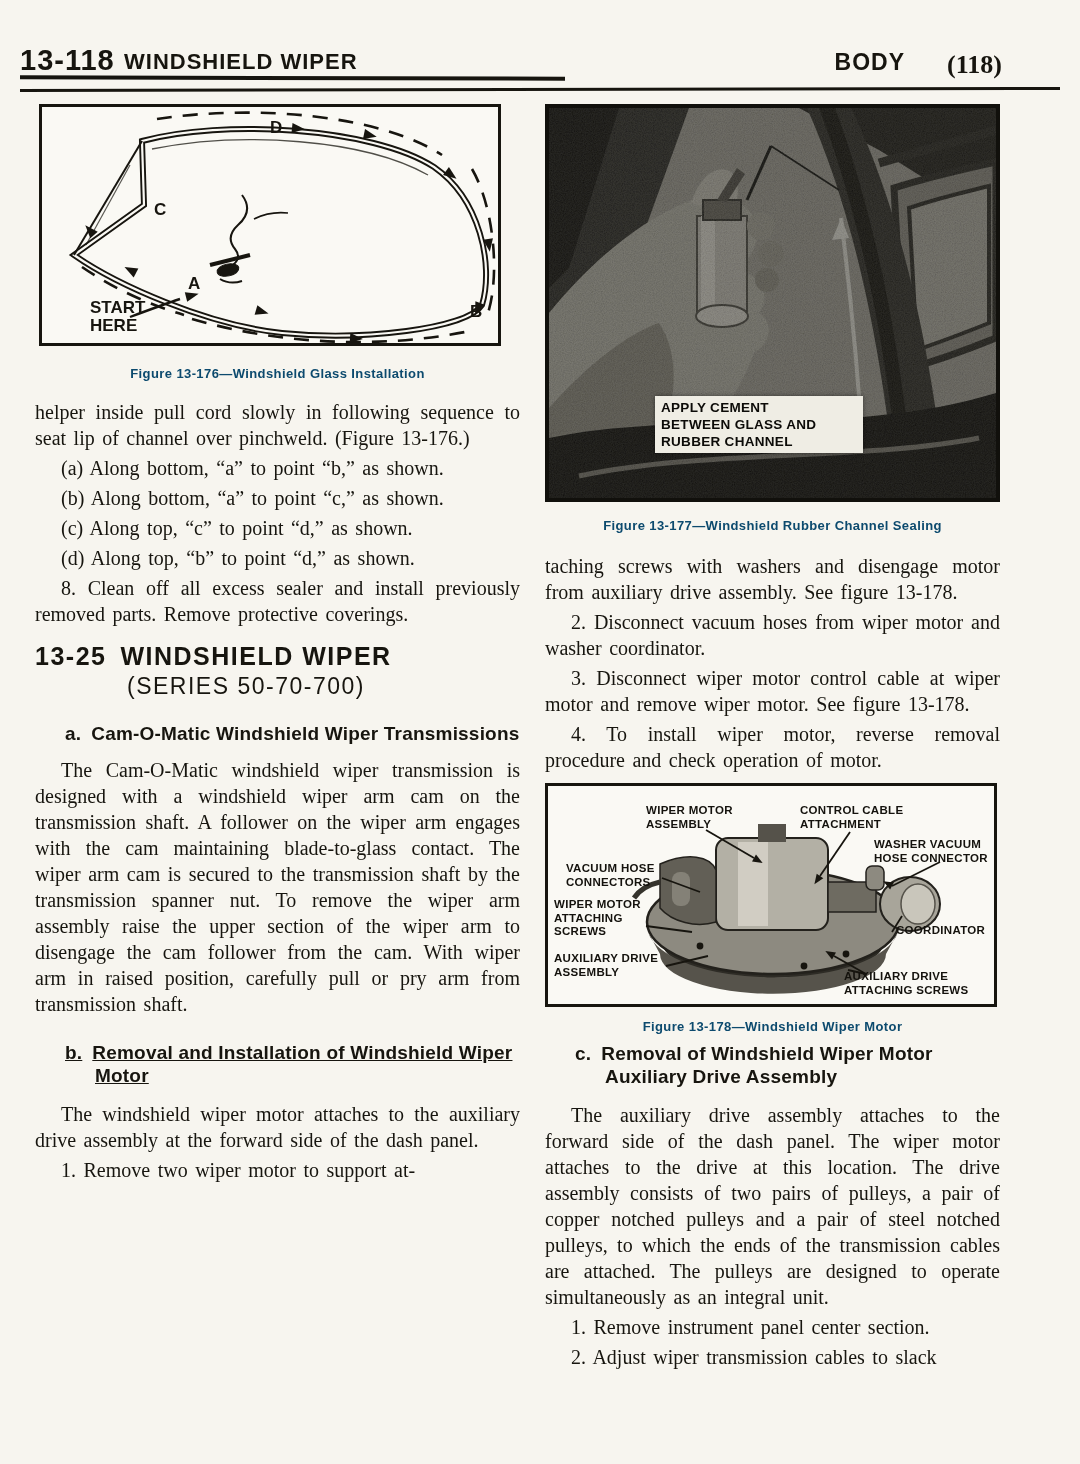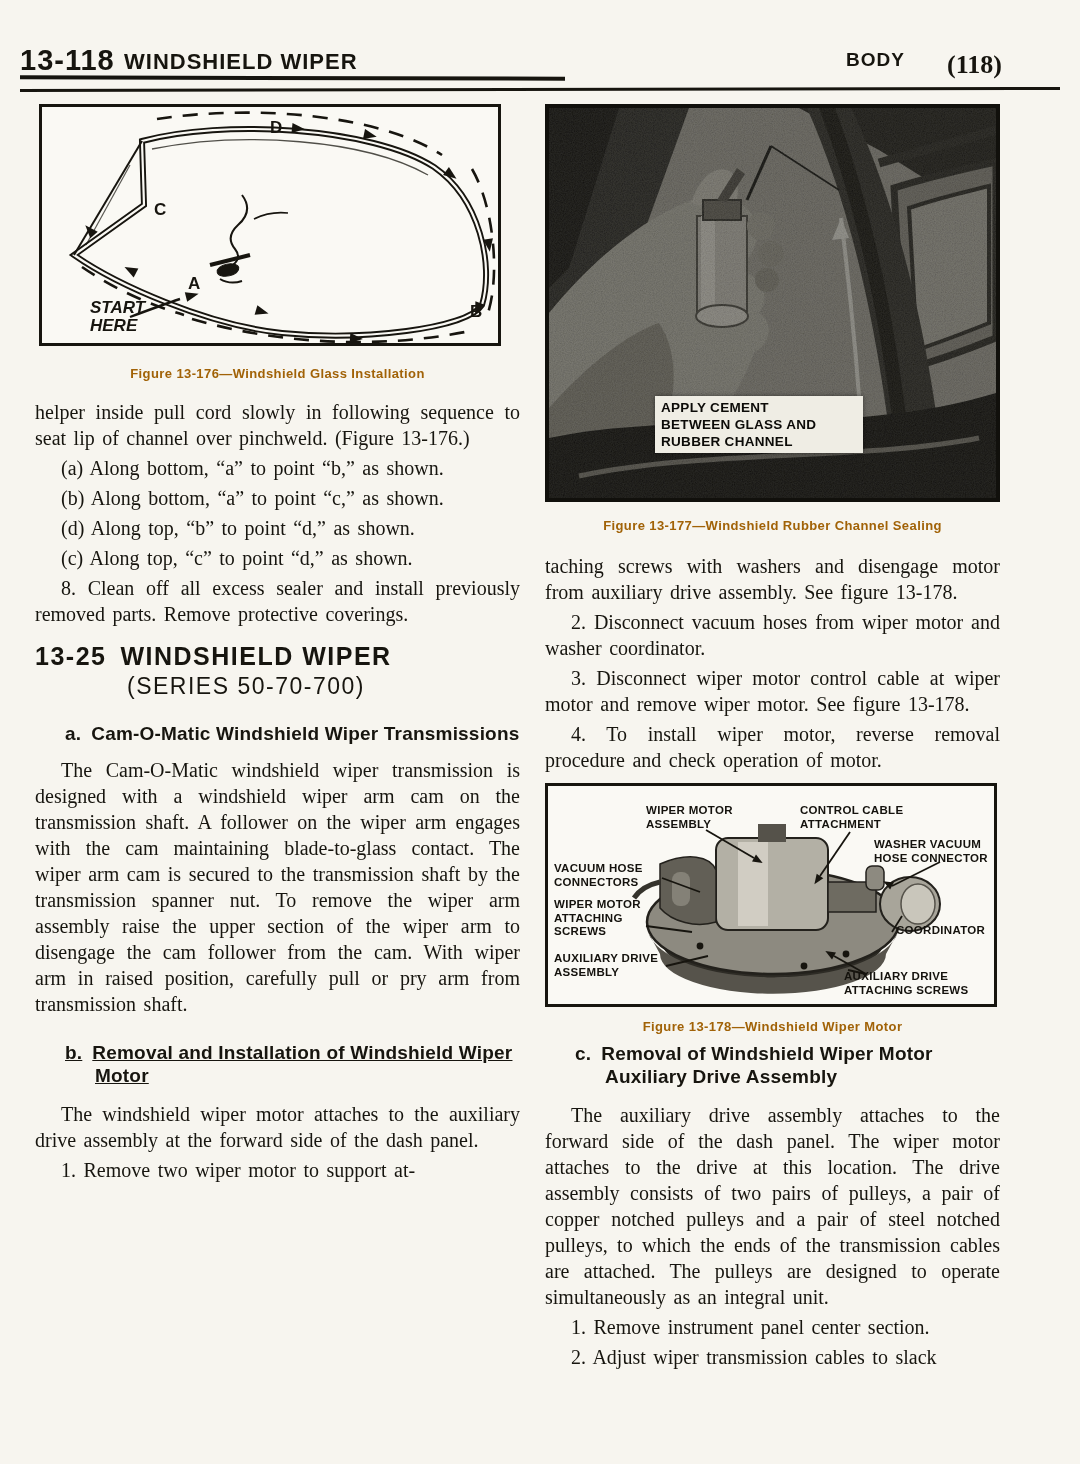--- a/index.html
+++ b/index.html
@@ -6,33 +6,33 @@
   .page{position:relative;width:1080px;height:1464px;background:#f7f5ef;
         font-family:"Liberation Serif", serif;color:#17150f;overflow:hidden;
         box-shadow:0 0 8px rgba(0,0,0,.3);}
   
   .hdr{position:absolute;left:20px;top:44px;width:1040px;height:40px;}
   .hdr-code{position:absolute;left:0;top:0;font-family:"Liberation Sans",sans-serif;
             font-weight:bold;font-size:29px;letter-spacing:1px;}
   .hdr-sec{position:absolute;left:104px;top:5px;font-family:"Liberation Sans",sans-serif;
            font-weight:bold;font-size:22px;letter-spacing:1px;}
   .hdr-book{position:absolute;right:155px;top:5px;font-family:"Liberation Sans",sans-serif;
-            font-weight:bold;font-size:19px;letter-spacing:1px;}
+            font-weight:bold;font-size:23px;letter-spacing:1px;}
   .hdr-page{position:absolute;right:58px;top:6px;font-size:26px;font-weight:bold;}
   .rule-a{position:absolute;left:20px;top:76px;width:545px;height:4px;background:#17150f;transform:rotate(.15deg);}
   .rule-b{position:absolute;left:20px;top:88px;width:1040px;height:3px;background:#17150f;transform:rotate(-.12deg);}
   
   .col{position:absolute;top:104px;}
   .col-left{left:35px;width:485px;}
   .col-right{left:545px;width:455px;}
   p.body{margin:0;font-size:20px;line-height:26px;text-align:justify;word-spacing:2.5px;}
   p.body.indent{text-indent:26px;}
   p.body + p.body{margin-top:4px;}
   .caption{font-family:"Liberation Sans",sans-serif;font-weight:bold;font-size:13px;
-           letter-spacing:.4px;text-align:center;color:#a16207;}
+           letter-spacing:.4px;text-align:center;color:#0c4a6e;}
   .h2line1{margin:0;font-family:"Liberation Sans",sans-serif;font-weight:bold;
            font-size:25px;letter-spacing:1.5px;line-height:27px;}
   .h2line1 .num{margin-right:14px;}
   .h2line2{margin:3px 0 0 92px;font-family:"Liberation Sans",sans-serif;font-weight:normal;
            font-size:23px;letter-spacing:1.5px;}
   .h3{margin:0;font-family:"Liberation Sans",sans-serif;font-weight:bold;font-size:19px;
       line-height:23px;padding-left:60px;text-indent:-30px;max-width:430px;letter-spacing:.2px;}
   .h3 .letter{margin-right:10px;}
   
   .figbox{position:relative;border:3px solid #17150f;background:#faf9f4;}
@@ -102,30 +102,30 @@
           <path d="M0,-5 L13,0 L0,5 Z" transform="translate(52,128) rotate(228)"></path>
         </g>
 
         <path d="M 88,210 C 104,204 120,198 138,192" fill="none" stroke="#17150f" stroke-width="2.4"></path>
         <path d="M0,-5 L13,0 L0,5 Z" fill="#17150f" transform="translate(144,190) rotate(-14)"></path>
       </svg>
       <div class="glyph-label" style="left:228px;top:12px;">D</div>
       <div class="glyph-label" style="left:112px;top:94px;">C</div>
       <div class="glyph-label" style="left:146px;top:168px;">A</div>
       <div class="glyph-label" style="left:428px;top:196px;">B</div>
-      <div class="glyph-label" style="left:48px;top:192px;font-style:italic;">START
+      <div class="glyph-label" style="left:48px;top:192px;">START
 HERE</div>
     </div>
     <div class="caption" style="margin-top:20px;">Figure 13-176—Windshield Glass Installation</div>
 
     <p class="body" style="margin-top:18px;">helper inside pull cord slowly in following sequence to seat lip of channel over pinchweld. (Figure 13-176.)</p>
     <p class="body indent">(a) Along bottom, “a” to point “b,” as shown.</p>
     <p class="body indent">(b) Along bottom, “a” to point “c,” as shown.</p>
+    <p class="body indent">(c) Along top, “c” to point “d,” as shown.</p>
     <p class="body indent">(d) Along top, “b” to point “d,” as shown.</p>
-    <p class="body indent">(c) Along top, “c” to point “d,” as shown.</p>
     <p class="body indent">8. Clean off all excess sealer and install previously removed parts. Remove protective coverings.</p>
 
     <h2 class="h2line1" style="margin-top:16px;"><span class="num">13-25</span><span>WINDSHIELD WIPER</span></h2>
     <div class="h2line2">(SERIES 50-70-700)</div>
 
     <h3 class="h3" style="margin-top:22px;"><span class="letter">a.</span><span>Cam-O-Matic Windshield Wiper Transmissions</span></h3>
     <p class="body indent" style="margin-top:12px;">The Cam-O-Matic windshield wiper transmission is designed with a windshield wiper arm cam on the transmission shaft. A follower on the wiper arm engages with the cam maintaining blade-to-glass contact. The wiper arm cam is secured to the transmission shaft by the transmission spanner nut. To remove the wiper arm assembly raise the upper section of the wiper arm to disengage the cam follower from the cam. With wiper arm in raised position, carefully pull or pry arm from transmission shaft.</p>
 
     <h3 class="h3" style="margin-top:24px;text-decoration:underline;"><span class="letter">b.</span><span>Removal and Installation of Windshield Wiper Motor</span></h3>
     <p class="body indent" style="margin-top:14px;">The windshield wiper motor attaches to the auxiliary drive assembly at the forward side of the dash panel.</p>
@@ -237,21 +237,21 @@
           <path d="M0,-4 L10,0 L0,4 Z" transform="translate(344,100) rotate(208)"></path>
           <path d="M0,-4 L10,0 L0,4 Z" transform="translate(286,170) rotate(210)"></path>
         </g>
       </svg>
       <div class="diag-label" style="left:98px;top:18px;">WIPER MOTOR
 ASSEMBLY</div>
       <div class="diag-label" style="left:252px;top:18px;">CONTROL CABLE
 ATTACHMENT</div>
       <div class="diag-label" style="left:326px;top:52px;">WASHER VACUUM
 HOSE CONNECTOR</div>
-      <div class="diag-label" style="left:6px;top:76px;">VACUUM HOSE
+      <div class="diag-label" style="left:18px;top:76px;">VACUUM HOSE
 CONNECTORS</div>
       <div class="diag-label" style="left:6px;top:112px;">WIPER MOTOR
 ATTACHING
 SCREWS</div>
       <div class="diag-label" style="left:6px;top:166px;">AUXILIARY DRIVE
 ASSEMBLY</div>
       <div class="diag-label" style="left:348px;top:138px;">COORDINATOR</div>
       <div class="diag-label" style="left:296px;top:184px;">AUXILIARY DRIVE
 ATTACHING SCREWS</div>
     </div>

